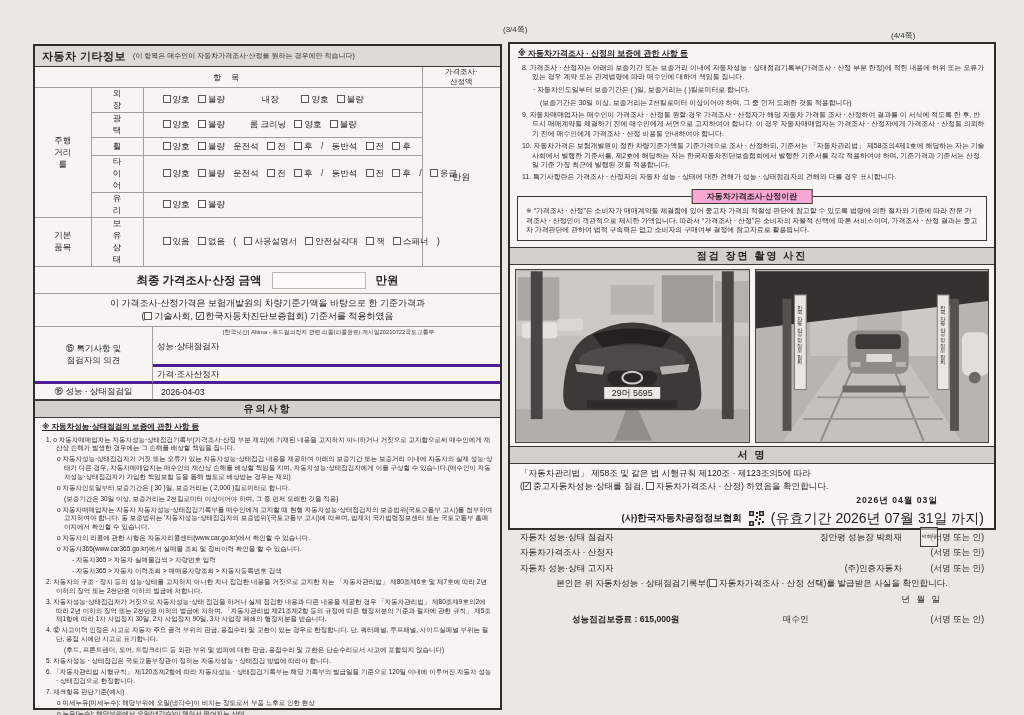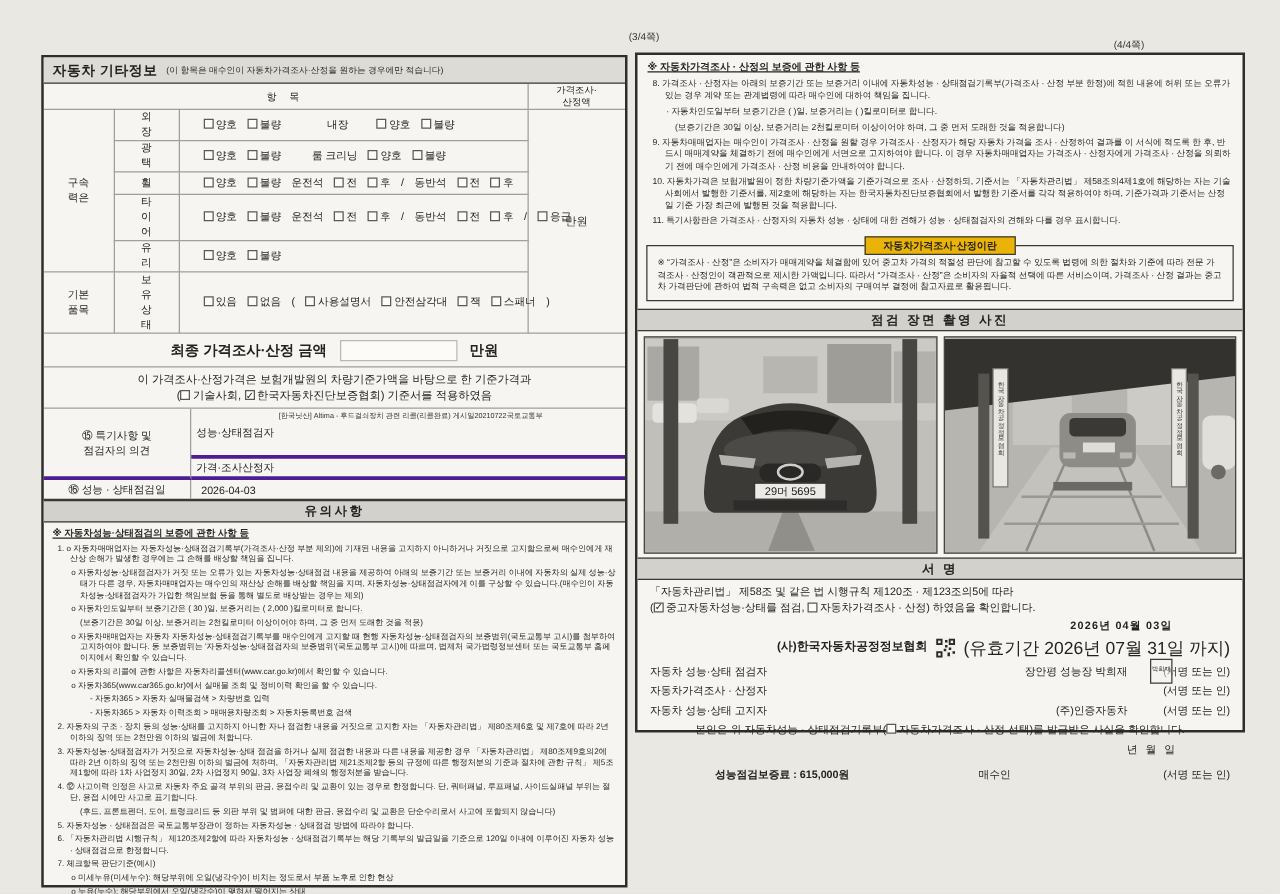--- a/index.html
+++ b/index.html
@@ -4,21 +4,21 @@
 <style>
   html,body{margin:0;padding:0;}
   body{width:1024px;height:715px;background:#dddcd7;font-family:"Liberation Sans","DejaVu Sans",sans-serif;color:#23221f;}
   .sheet{position:relative;width:1024px;height:715px;background:#e9e8e3;overflow:hidden;}
   .pagenum{position:absolute;font-size:8px;color:#333;}
   .pagenum.left{left:458px;top:24px;margin-left:45px;}
   .pagenum.right{left:891px;top:30px;}
 
   .panel{position:absolute;background:#f6f5f1;border:2px solid #2e2d2a;box-sizing:border-box;}
   .panel-left{left:33px;top:44px;width:469px;height:666px;}
-  .panel-right{left:508px;top:42px;width:488px;height:544px;}
+  .panel-right{left:508px;top:42px;width:488px;height:488px;}
 
   
   .oi-head{display:flex;align-items:center;gap:7px;background:#dcdbd6;border-bottom:1px solid #3a3936;padding:2px 7px;height:16px;}
   .oi-title{font-weight:bold;font-size:11px;letter-spacing:.5px;}
   .oi-sub{font-size:7px;color:#2c2b28;}
 
   table.info{width:100%;border-collapse:collapse;table-layout:fixed;font-size:8.5px;}
   table.info td{border:1px solid #a09f9a;padding:0 19px;height:18px;box-sizing:border-box;}
   table.info tr td:first-child{border-left:none;}
   table.info tr td:last-child{border-right:none;}
@@ -60,21 +60,21 @@
   .nl.b{padding-left:22px;text-indent:-7px;}
   .nl.p{padding-left:22px;}
   .nl.d{padding-left:30px;}
 
   
   .notices-r{padding:5px 8px 2px;font-size:6.9px;line-height:1.33;}
   .notices-r .nl{margin-bottom:3.5px;}
   .notices-r .nl.h{font-size:8px;}
 
   .pbox{border:1.5px solid #3a3936;margin:9px 7px 6px;position:relative;padding:9px 8px 5px;font-size:6.9px;line-height:1.4;}
-  .ptab{position:absolute;top:-8px;left:50%;transform:translateX(-50%);background:#eab308;border:1px solid #3a3936;padding:1px 14px;font-weight:bold;font-size:8px;white-space:nowrap;}
+  .ptab{position:absolute;top:-8px;left:50%;transform:translateX(-50%);background:#f9a8d4;border:1px solid #3a3936;padding:1px 14px;font-weight:bold;font-size:8px;white-space:nowrap;}
 
   .photo-row{display:flex;gap:5px;padding:4px 5px 3px;}
   .photo{border:1px solid #47463f;background:#b5b4af;}
 
   .sig{padding:4px 10px 0;font-size:8.6px;line-height:1.35;}
   .sig-stmt{margin-bottom:1px;}
   .sig-date{text-align:right;padding-right:46px;font-weight:bold;margin:3px 0 2px;letter-spacing:1px;}
   .org-row{display:flex;align-items:center;justify-content:flex-end;gap:6px;margin-bottom:4px;}
   .org-name{font-weight:bold;font-size:9.5px;}
   .validity{font-size:14px;}
@@ -110,21 +110,21 @@
           <col style="width:52px">
           <col>
           <col style="width:78px">
         </colgroup>
       <tbody>
           <tr>
         <td colspan="3" class="hd">항  목</td>
         <td class="hdp">가격조사·산정액</td>
       </tr>
       <tr>
-        <td rowspan="5" class="grp">구속력은</td>
+        <td rowspan="5" class="grp">주행거리를</td>
         <td class="rlbl">외장</td>
         <td class="cbs">
           <span class="ci"><span class="ck"></span><span>양호</span></span>
           <span class="ci"><span class="ck"></span><span>불량</span></span>
           <span class="gapA"></span>
           <span class="ci">내장</span>
           <span class="gapB"></span>
           <span class="ci"><span class="ck"></span><span>양호</span></span>
           <span class="ci"><span class="ck"></span><span>불량</span></span>
         </td>

